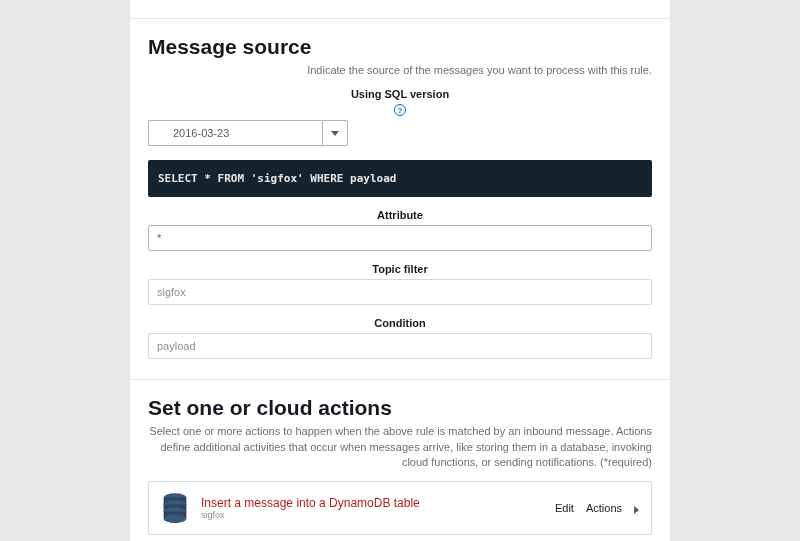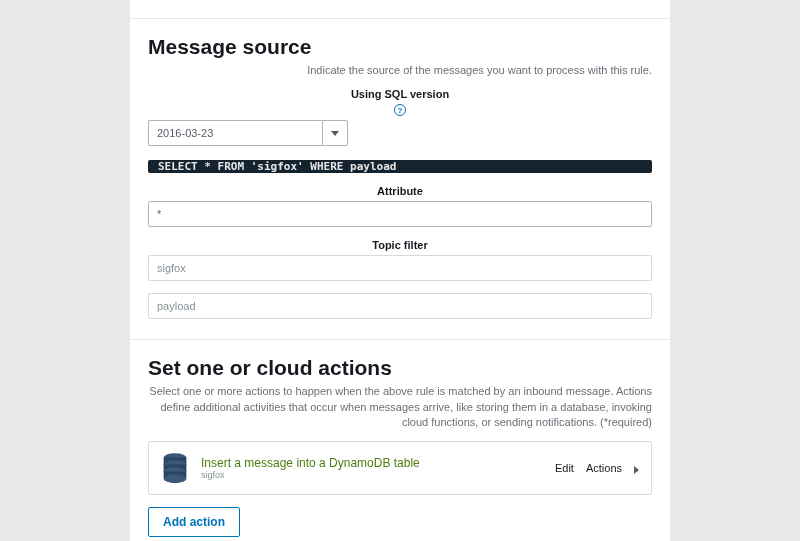--- a/index.html
+++ b/index.html
@@ -58,21 +58,21 @@
   .select-wrap {
     display: flex;
     width: 200px;
     margin-bottom: 14px;
   }
   .select-value {
     flex: 1;
     border: 1px solid #aab7b8;
     border-right: none;
     border-radius: 2px 0 0 2px;
-    padding: 6px 8px;
+    padding: 6px 24px;
     font-size: 11px;
     color: #545b64;
     background: #fff;
   }
   .select-btn {
     width: 26px;
     border: 1px solid #aab7b8;
     border-radius: 0 2px 2px 0;
     background: #fff;
     display: flex;
@@ -84,21 +84,21 @@
     width: 0; height: 0;
     border-left: 4px solid transparent;
     border-right: 4px solid transparent;
     border-top: 5px solid #545b64;
   }
   .codebox {
     background: #15232f;
     color: #e6e6e6;
     font-family: Consolas, Monaco, monospace;
     font-size: 11px;
-    padding: 0 10px;
+    padding: 12px 10px;
     border-radius: 2px;
     margin-bottom: 12px;
     white-space: pre;
   }
   .codebox .kw { font-weight: 700; }
   .input {
     width: 100%;
     border: 1px solid #aab7b8;
     border-radius: 2px;
     padding: 6px 8px;
@@ -116,21 +116,21 @@
     align-items: center;
     gap: 12px;
     margin-bottom: 12px;
   }
   .db-icon {
     width: 28px; height: 32px;
     display: flex; align-items: center; justify-content: center;
   }
   .db-icon svg { width: 100%; height: 100%; }
   .action-text { flex: 1; }
-  .action-title { font-size: 12px; color: #4d7c0f; }
+  .action-title { font-size: 12px; color: #b91c1c; }
   .action-sub { font-size: 9px; color: #879196; }
   .action-links { display: flex; align-items: flex-end; gap: 12px; font-size: 11px; }
   .action-links span { cursor: pointer; }
   .chev-right {
     width: 0; height: 0;
     border-top: 4px solid transparent;
     border-bottom: 4px solid transparent;
     border-left: 5px solid #545b64;
   }
   .btn {
@@ -170,20 +170,21 @@
     </div>
 
     <div class="codebox"><span class="kw">SELECT * FROM 'sigfox' WHERE payload</span></div>
 
     <div class="field-label">Attribute</div>
     <input class="input" value="*" style="">
 
     <div class="field-label">Topic filter</div>
     <input class="input dim" value="sigfox" style="">
 
+    <div class="field-label">Condition</div>
     <input class="input dim" style="margin-bottom: 0px;" value="payload">
   </div>
 
   <div class="section">
     <div class="sec-title">Set one or cloud actions</div>
     <div class="sec-desc">Select one or more actions to happen when the above rule is matched by an inbound message. Actions define additional activities that occur when messages arrive, like storing them in a database, invoking cloud functions, or sending notifications. (*required)</div>
 
     <div class="action-card">
       <div class="db-icon">
         <svg viewBox="0 0 32 36">

